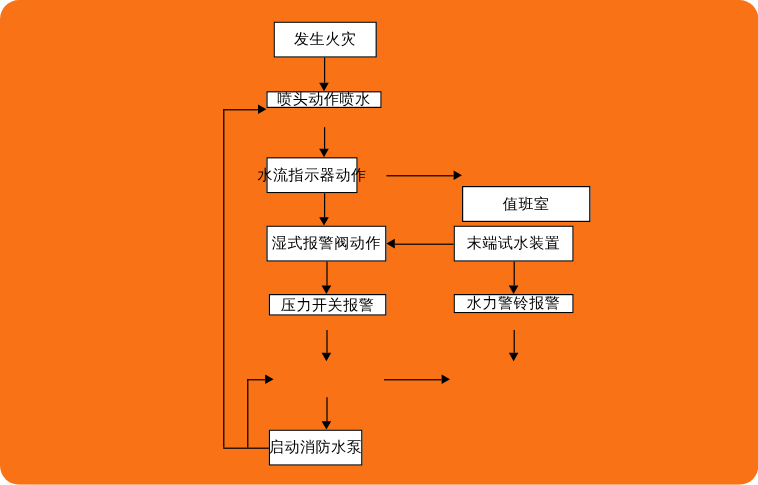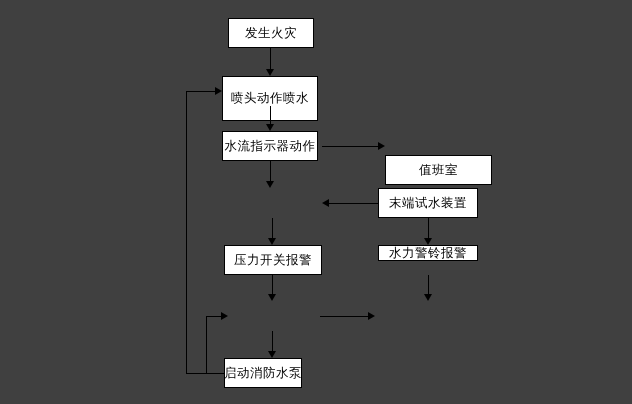--- a/index.html
+++ b/index.html
@@ -7,22 +7,23 @@
     padding: 0;
     background: #ffffff;
   }
   body {
     font-family: "DejaVu Sans", sans-serif;
   }
   #canvas {
     position: relative;
     width: 632px;
     height: 404px;
-    background: #404040;
+    background: #f97316;
     overflow: hidden;
+    border-radius: 16px;
   }
   .node {
     position: absolute;
     box-sizing: border-box;
     border: 1px solid #000000;
     background: #ffffff;
     display: flex;
     align-items: center;
     justify-content: center;
     font-size: 12.5px;
@@ -58,30 +59,31 @@
     border-right: 7px solid #000000;
   }
 </style>
 </head>
 <body>
 
 <div id="canvas">
 
   <div class="node" style="left:228px; top:18px; width:86px; height:30px;">发生火灾</div>
 
-  <div class="node" style="left:222px; top:76px; width:96px; height:45px;">喷头动作喷水</div>
+  <div class="node" style="left:222px; top:76px; width:96px; height:14px;">喷头动作喷水</div>
 
-  <div class="node" style="left:222px; top:131px; width:96px; height:30px;">水流指示器动作</div>
+  <div class="node" style="left:222px; top:131px; width:76px; height:30px;">水流指示器动作</div>
 
   <div class="node" style="left:385px; top:131px; width:107px; height:30px;margin-top:24px;">值班室</div>
 
+  <div class="node" style="left:222px; top:188px; width:100px; height:30px;">湿式报警阀动作</div>
 
   <div class="node" style="left:378px; top:188px; width:100px; height:30px;">末端试水装置</div>
 
-  <div class="node" style="left:224px; top:245px; width:98px; height:30px;">压力开关报警</div>
+  <div class="node" style="left:224px; top:245px; width:98px; height:18px;">压力开关报警</div>
 
   <div class="node" style="left:378px; top:245px; width:100px; height:16px;">水力警铃报警</div>
 
 
 
   <div class="node" style="left:224px; top:358px; width:78px; height:30px;">启动消防水泵</div>
 
   <div class="edge v" style="left:270px; top:48px; height:21px;"></div>
   <div class="arrow down" style="left:266px; top:69px;"></div>
 

